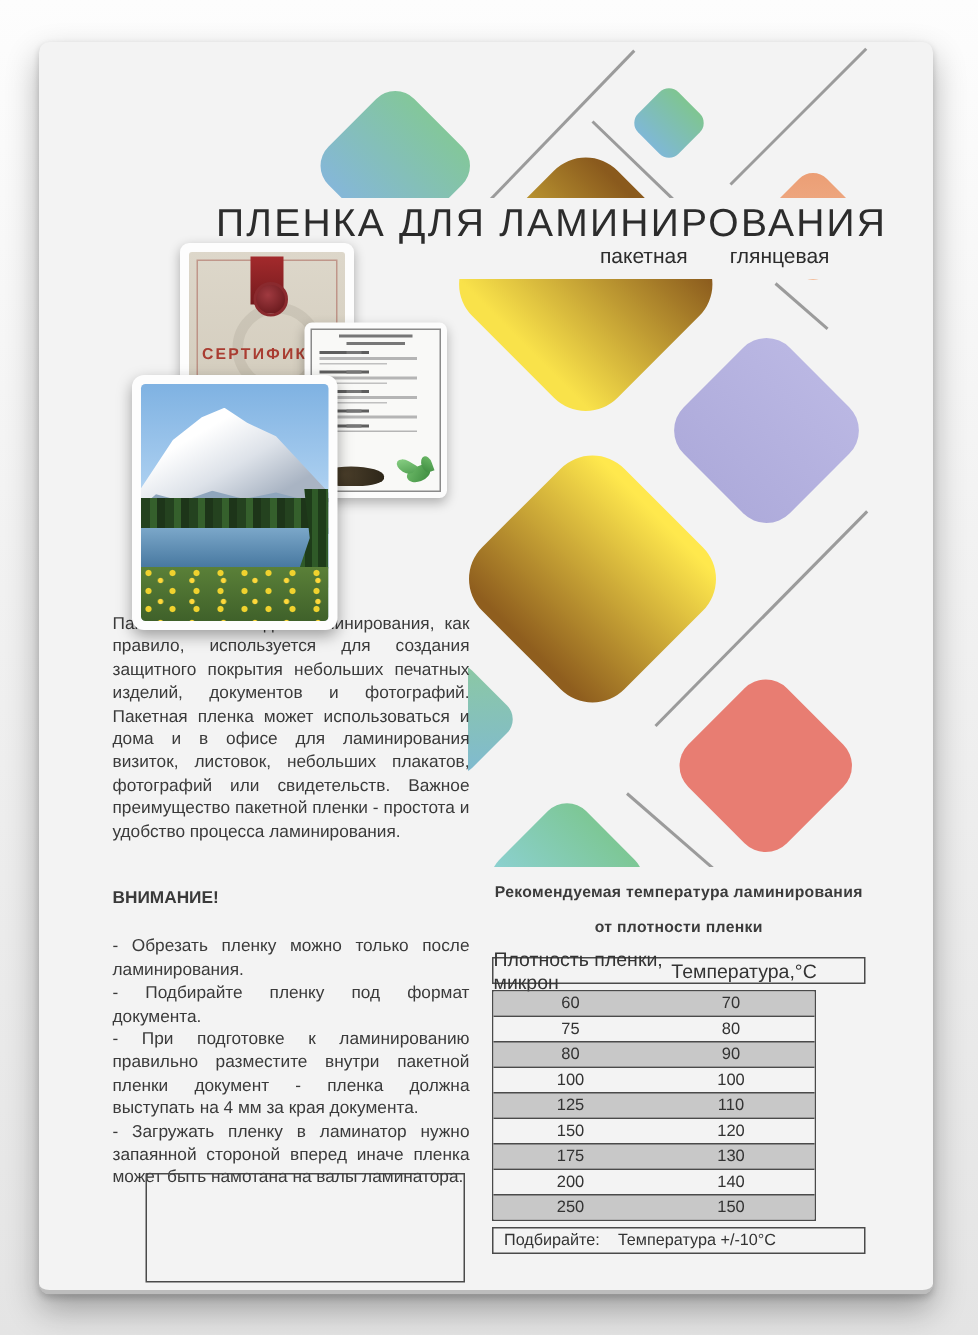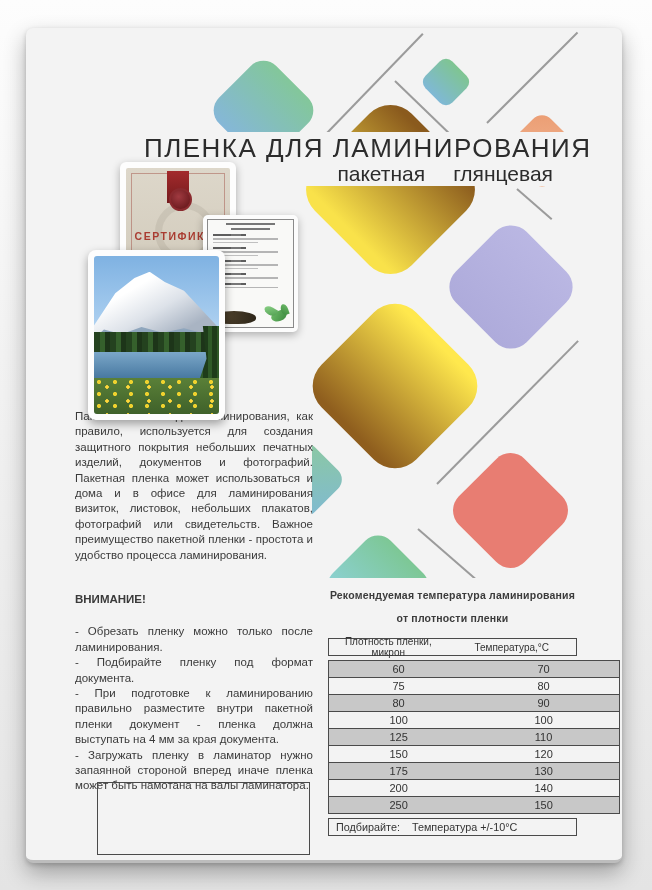--- a/index.html
+++ b/index.html
@@ -42,21 +42,21 @@
   .l3{left:461px;top:94px;width:128px;transform:rotate(-45deg);}
   .l4{left:491px;top:160px;width:46px;transform:rotate(41deg);}
   .l5{left:411px;top:455px;width:201px;transform:rotate(-45.4deg);}
   .l6{left:392px;top:500px;width:82px;transform:rotate(41deg);}
   
   .title-band{position:absolute;left:0;top:104px;width:596px;height:54px;background:#f3f3f3;z-index:2;}
   .text-panel{position:absolute;left:18px;top:374px;width:268px;height:178px;background:#f3f3f3;z-index:2;}
   
   .title{position:absolute;left:118px;right:52px;top:105px;z-index:3;
     text-align:center;font-size:26px;letter-spacing:1.5px;color:#2c2c2c;font-weight:400;white-space:nowrap;}
-  .subtitle{position:absolute;right:69px;top:134px;z-index:3;font-size:21px;color:#2c2c2c;white-space:nowrap;}
+  .subtitle{position:absolute;right:69px;top:134px;z-index:3;font-size:14px;color:#2c2c2c;white-space:nowrap;}
   .subtitle .w2{margin-left:28px;}
   
   .cert-card{position:absolute;left:94px;top:134px;width:116px;height:148px;background:#fdfdfd;
     border-radius:6px;box-shadow:0 3px 8px rgba(0,0,0,.30);z-index:3;}
   .cert-paper{position:absolute;inset:6px;background:linear-gradient(#ddd7ca,#cfc8b8);border-radius:2px;}
   .cert-frame{position:absolute;inset:5px;border:1px solid rgba(150,55,45,.40);}
   .cert-ribbon{position:absolute;left:50%;top:3px;width:22px;height:32px;margin-left:-11px;
     background:linear-gradient(#a32a2c,#741a1d);}
   .cert-seal{position:absolute;left:50%;top:20px;width:19px;height:19px;margin-left:-9.5px;border-radius:50%;
     background:radial-gradient(circle at 40% 35%,#a03a40,#5d1215);border:2px solid #8a2a2e;}
@@ -113,23 +113,23 @@
   .attention-heading{font-weight:bold;margin-bottom:17px;}
   .attention-item{text-align:justify;}
   .empty-box{position:absolute;left:71px;top:754px;width:211px;height:71px;
     border:1.5px solid #4a4a4a;z-index:4;}
   
   .tbl-head{position:absolute;left:302px;width:249px;text-align:center;z-index:4;
     font-size:10.5px;font-weight:bold;color:#3b3b3b;letter-spacing:.2px;}
   .th1{top:561px;} .th2{top:584px;}
   .header-row{position:absolute;left:302px;top:610px;width:249px;height:18px;z-index:4;
     border:1px solid #4a4a4a;display:flex;align-items:center;box-sizing:border-box;background:#f3f3f3;}
-  .header-row .hc{font-size:10px;color:#333;text-align:center;}
+  .header-row .hc{font-size:13px;color:#333;text-align:left;}
   .hc1{width:48%;} .hc2{width:52%;}
-  .rows{position:absolute;left:302px;top:632px;width:292px;z-index:4;
+  .rows{position:absolute;left:302px;top:632px;width:216px;z-index:4;
     border:1px solid #4a4a4a;box-sizing:border-box;}
   .trow{display:flex;height:16px;align-items:center;border-top:1px solid #4a4a4a;}
   .trow:first-child{border-top:none;}
   .trow.gray{background:#c8c8c8;}
   .trow.light{background:#f3f3f3;}
   .trow .cell{font-size:11px;color:#333;text-align:center;}
   .cell.c1{width:48%;} .cell.c2{width:52%;}
   .note-box{position:absolute;left:302px;top:790px;width:249px;height:18px;z-index:4;
     border:1px solid #4a4a4a;box-sizing:border-box;display:flex;align-items:center;
     padding-left:7px;font-size:10.8px;color:#333;background:#f3f3f3;}

